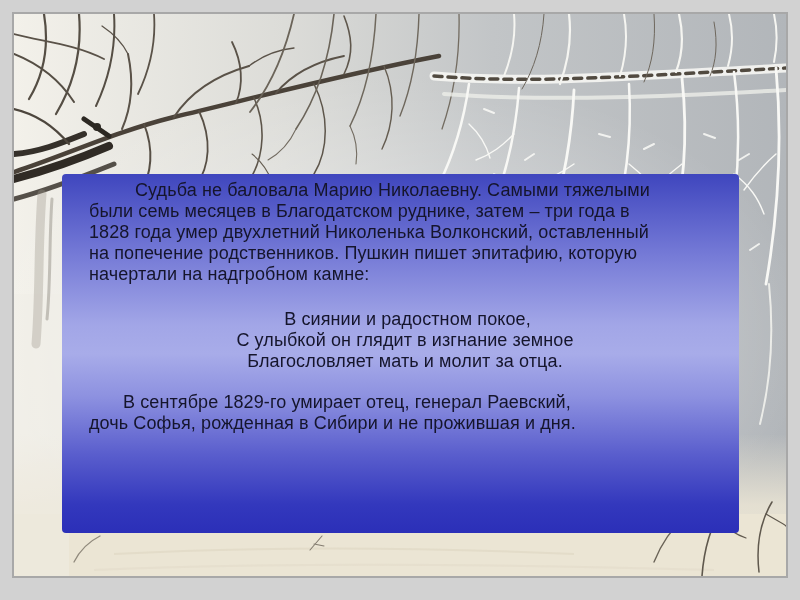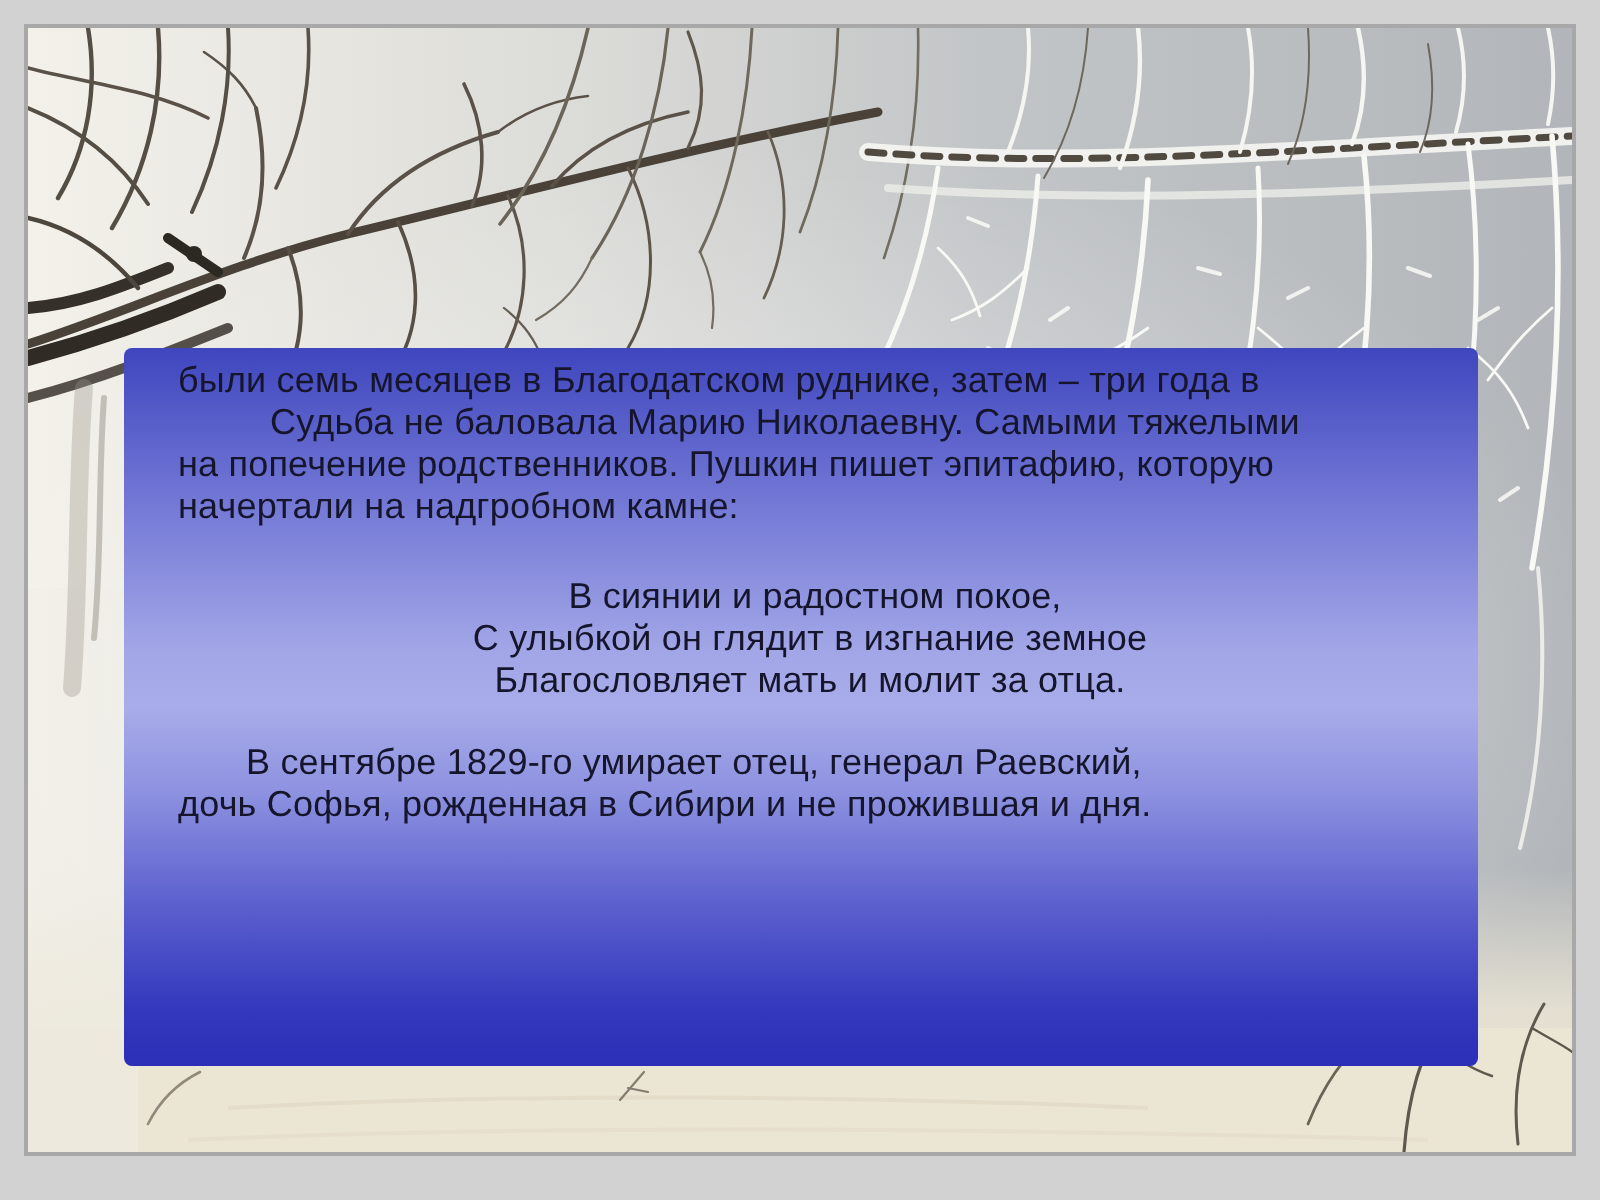--- a/index.html
+++ b/index.html
@@ -155,22 +155,23 @@
       <path d="M 752,500 C 762,506 770,510 772,512" stroke="#5f584d" stroke-width="1.2"></path>
       <path d="M 640,548 C 648,528 658,514 672,502" stroke="#6a6357" stroke-width="1.4"></path>
       <path d="M 296,536 l 12,-14 M 300,530 l 10,2" stroke="#6a6357" stroke-width="1.1" opacity="0.8"></path>
       <path d="M 60,548 C 66,536 74,528 86,522" stroke="#6a6357" stroke-width="1.3" opacity="0.7"></path>
     </g>
   </svg>
 </div>
 
 <div class="text-panel">
   <div class="para-bio">
+    <div class="line ind-lg">Судьба не баловала Марию Николаевну. Самыми тяжелыми</div>
     <div class="line">были семь месяцев в Благодатском руднике, затем – три года в</div>
-    <div class="line ind-lg">Судьба не баловала Марию Николаевну. Самыми тяжелыми</div>
+    <div class="line">1828 года умер двухлетний Николенька Волконский, оставленный</div>
     <div class="line">на попечение родственников. Пушкин пишет эпитафию, которую</div>
     <div class="line">начертали на надгробном камне:</div>
   </div>
 
   <div class="para-poem">
     <div class="line ind-sm">В сиянии и радостном покое,</div>
     <div class="line">С улыбкой он глядит в изгнание земное</div>
     <div class="line">Благословляет мать и молит за отца.</div>
   </div>
 

